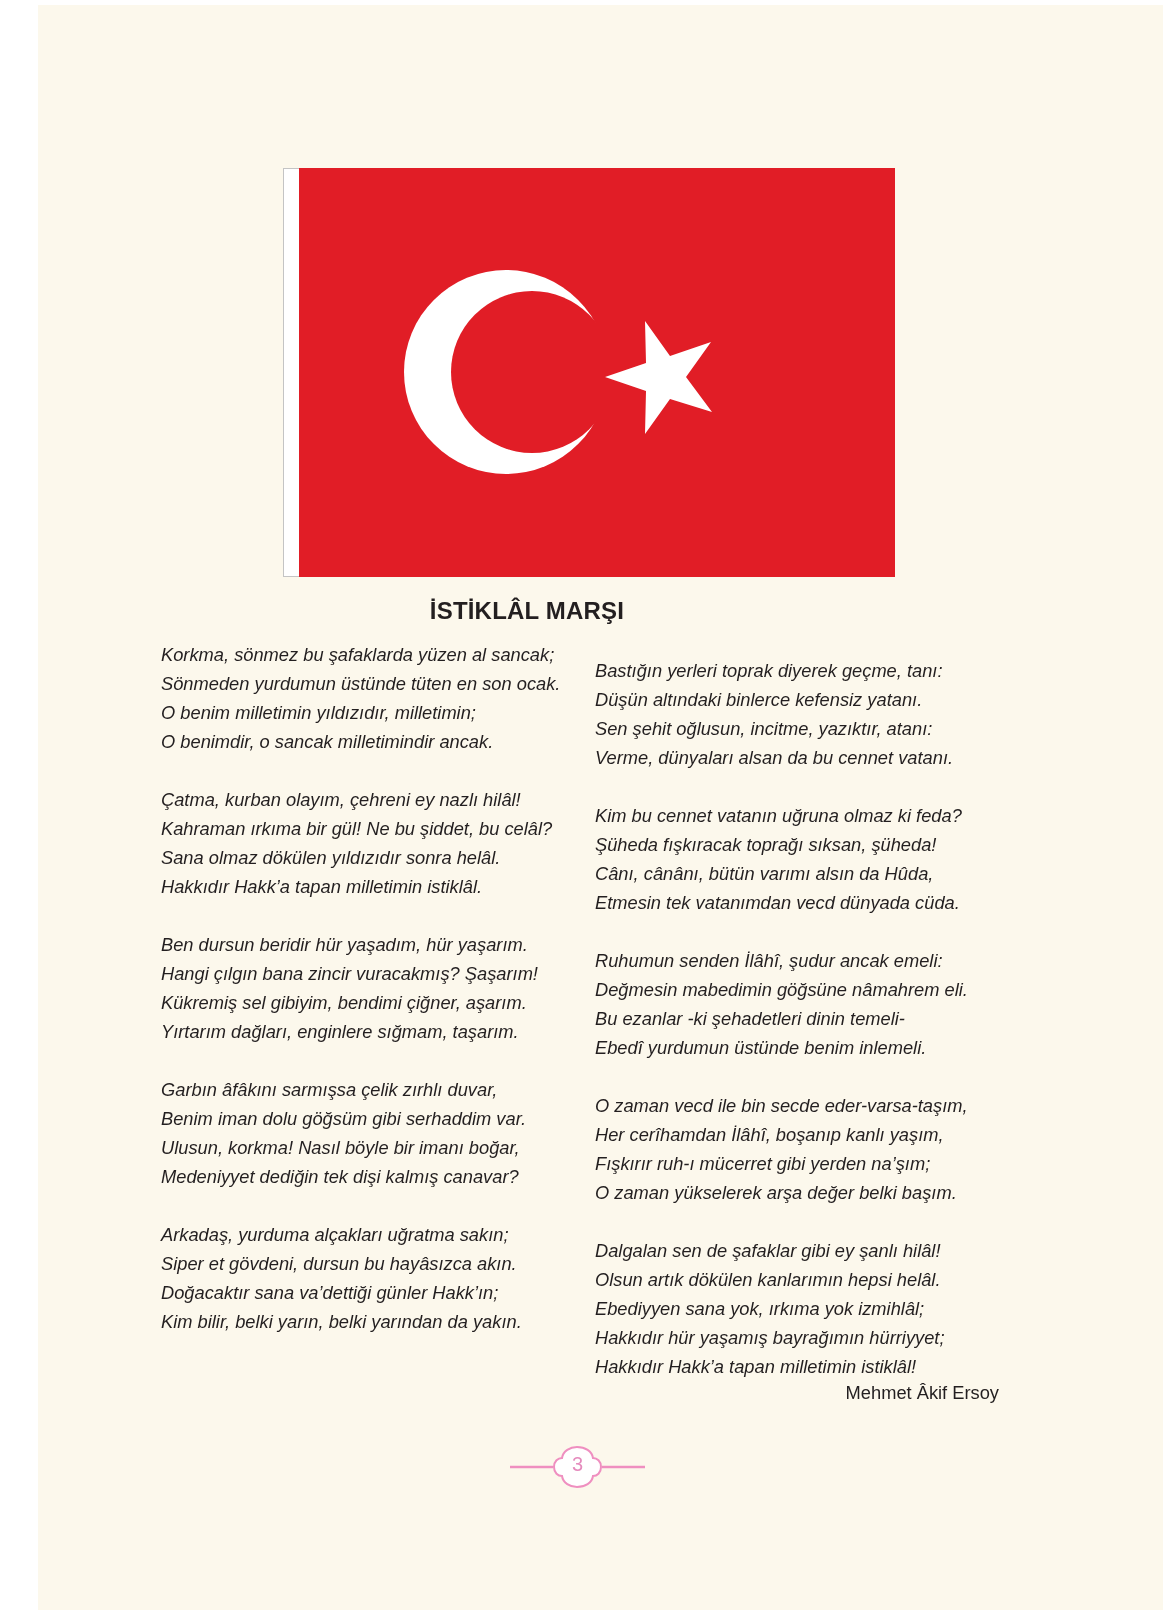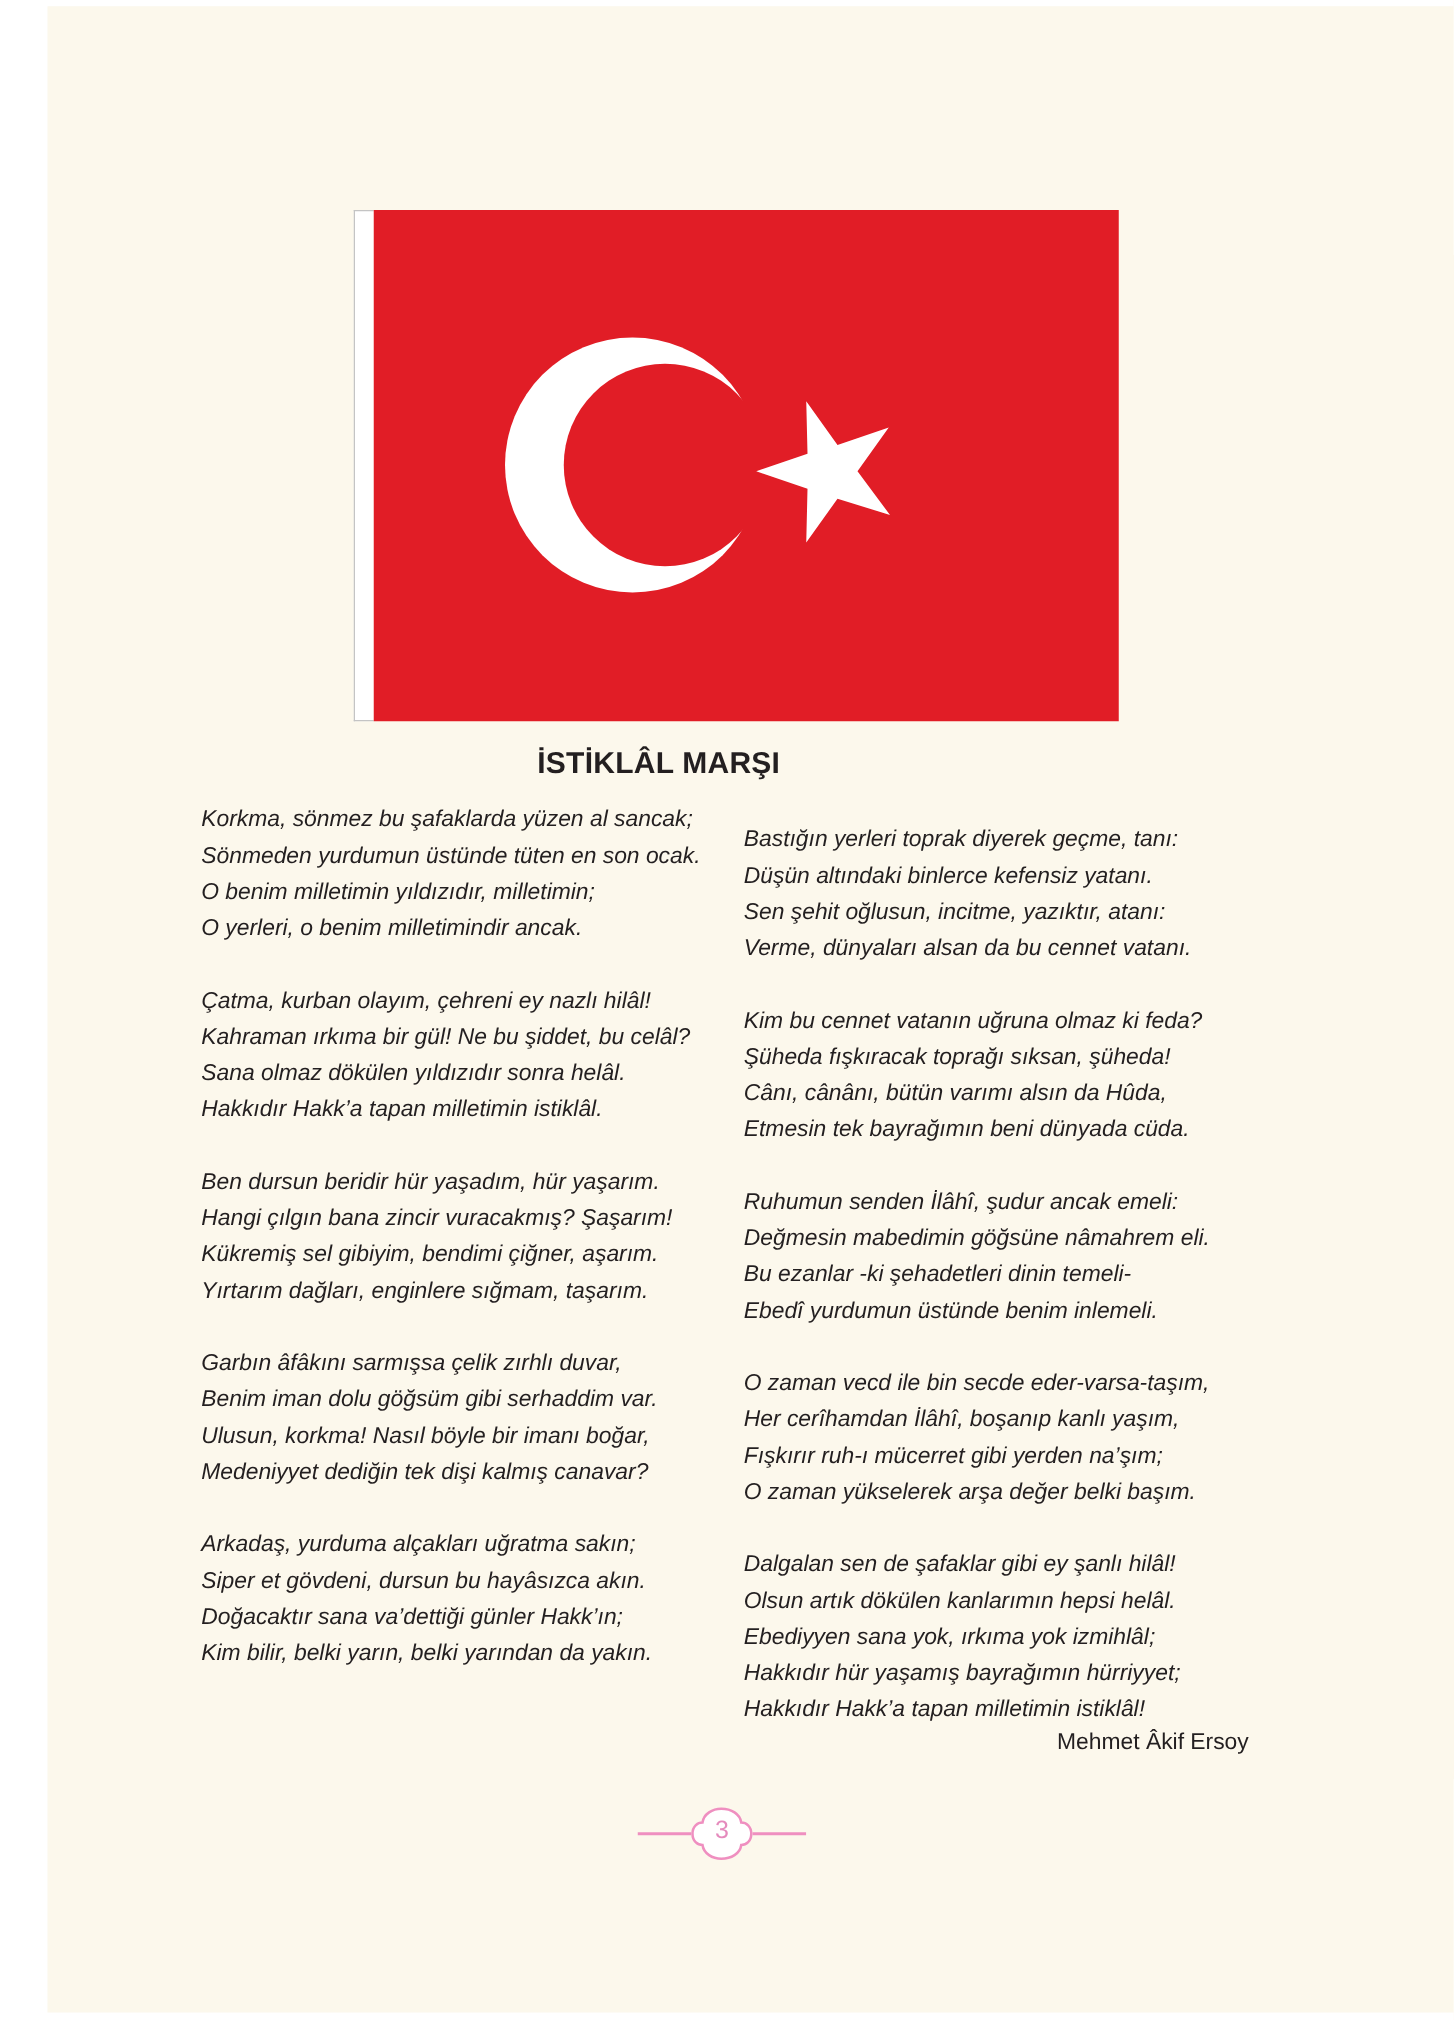--- a/index.html
+++ b/index.html
@@ -68,21 +68,21 @@
   </div>
 </div>
 
 <div class="title">İSTİKLÂL MARŞI</div>
 
 <div class="col left">
   <div class="stanza">
     <span class="line">Korkma, sönmez bu şafaklarda yüzen al sancak;</span>
     <span class="line">Sönmeden yurdumun üstünde tüten en son ocak.</span>
     <span class="line">O benim milletimin yıldızıdır, milletimin;</span>
-    <span class="line">O yerleri, o benim milletimindir ancak.</span>
+    <span class="line">O benimdir, o sancak milletimindir ancak.</span>
   </div>
   <div class="stanza">
     <span class="line">Çatma, kurban olayım, çehreni ey nazlı hilâl!</span>
     <span class="line">Kahraman ırkıma bir gül! Ne bu şiddet, bu celâl?</span>
     <span class="line">Sana olmaz dökülen yıldızıdır sonra helâl.</span>
     <span class="line">Hakkıdır Hakk’a tapan milletimin istiklâl.</span>
   </div>
   <div class="stanza">
     <span class="line">Ben dursun beridir hür yaşadım, hür yaşarım.</span>
     <span class="line">Hangi çılgın bana zincir vuracakmış? Şaşarım!</span>
@@ -107,21 +107,21 @@
   <div class="stanza">
     <span class="line">Bastığın yerleri toprak diyerek geçme, tanı:</span>
     <span class="line">Düşün altındaki binlerce kefensiz yatanı.</span>
     <span class="line">Sen şehit oğlusun, incitme, yazıktır, atanı:</span>
     <span class="line">Verme, dünyaları alsan da bu cennet vatanı.</span>
   </div>
   <div class="stanza">
     <span class="line">Kim bu cennet vatanın uğruna olmaz ki feda?</span>
     <span class="line">Şüheda fışkıracak toprağı sıksan, şüheda!</span>
     <span class="line">Cânı, cânânı, bütün varımı alsın da Hûda,</span>
-    <span class="line">Etmesin tek bayrağımın beni dünyada cüda.</span>
+    <span class="line">Etmesin tek vatanımdan vecd dünyada cüda.</span>
   </div>
   <div class="stanza">
     <span class="line">Ruhumun senden İlâhî, şudur ancak emeli:</span>
     <span class="line">Değmesin mabedimin göğsüne nâmahrem eli.</span>
     <span class="line">Bu ezanlar -ki şehadetleri dinin temeli-</span>
     <span class="line">Ebedî yurdumun üstünde benim inlemeli.</span>
   </div>
   <div class="stanza">
     <span class="line">O zaman vecd ile bin secde eder-varsa-taşım,</span>
     <span class="line">Her cerîhamdan İlâhî, boşanıp kanlı yaşım,</span>

